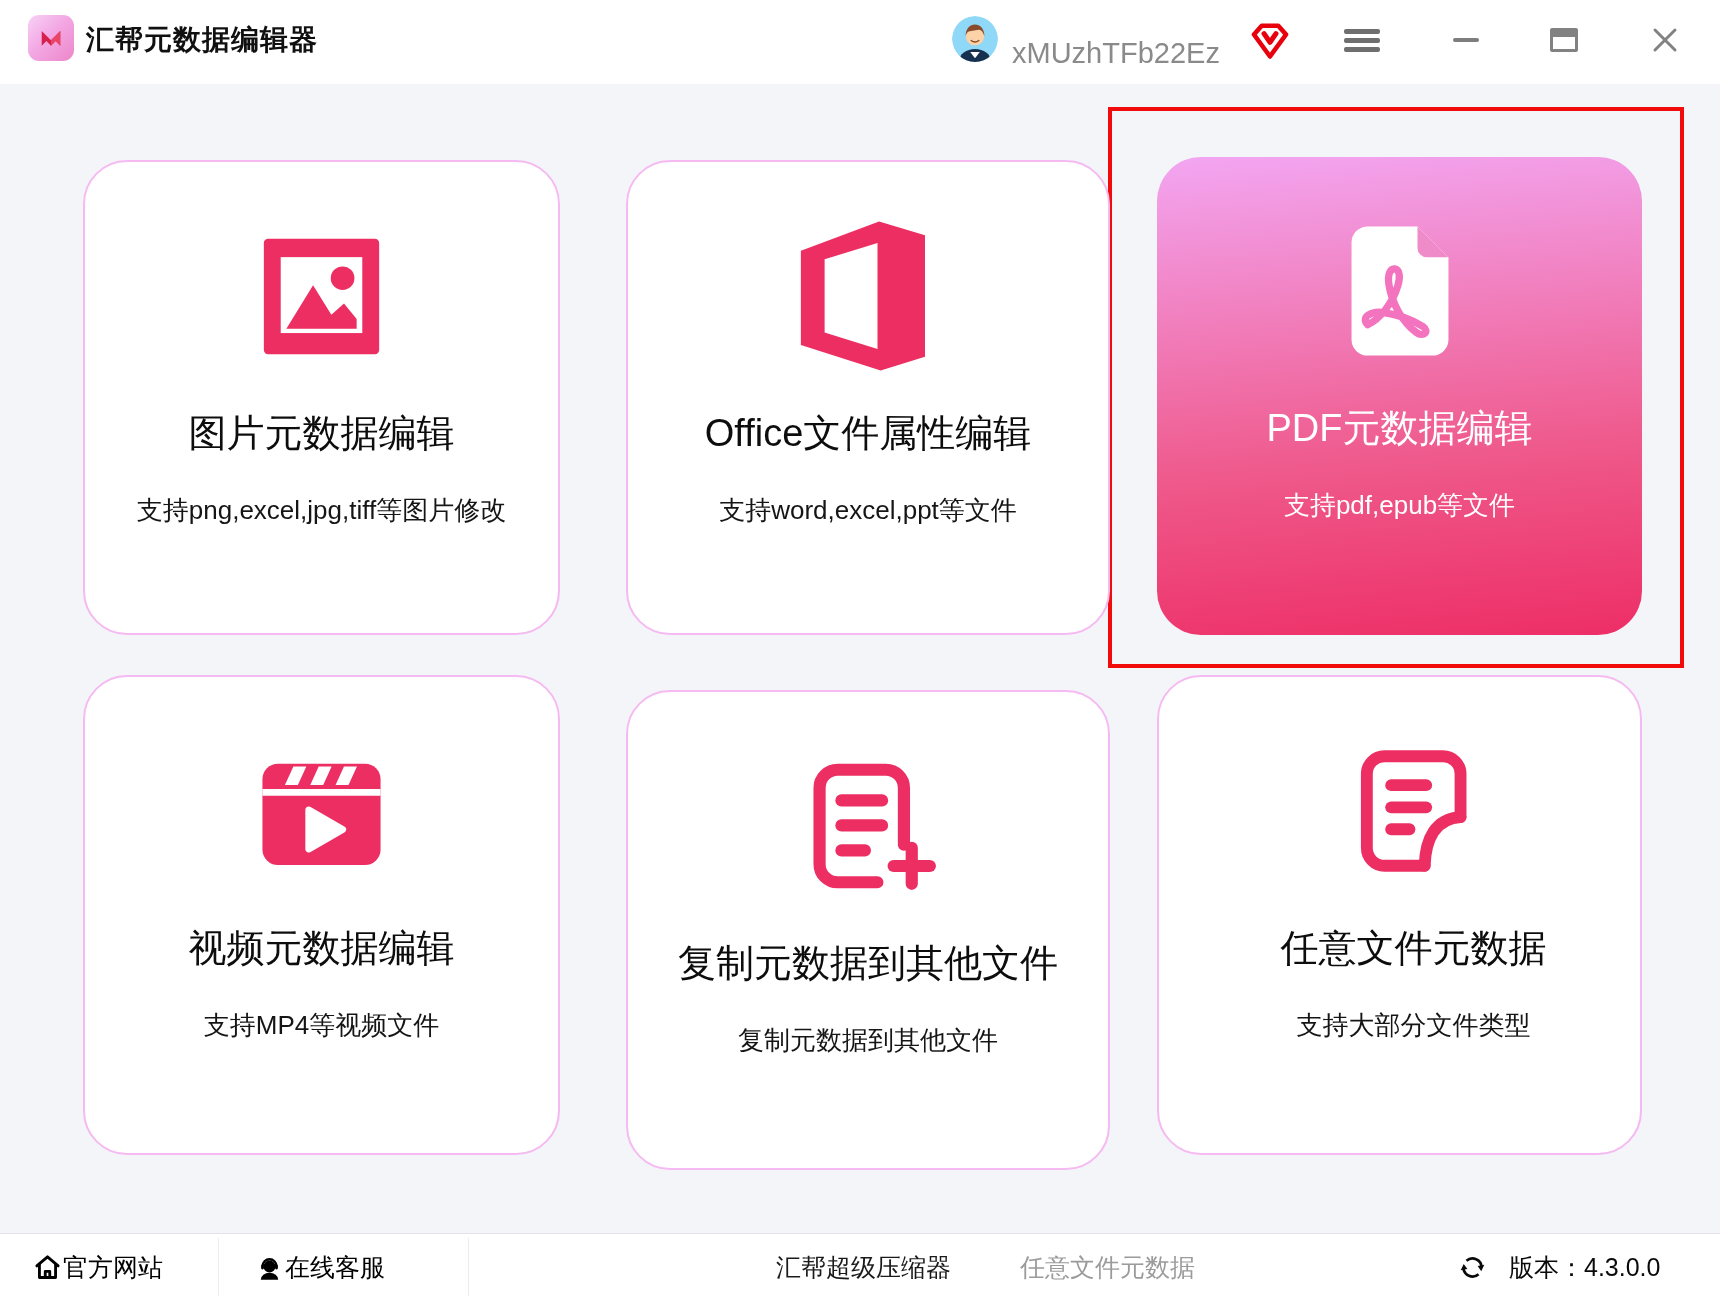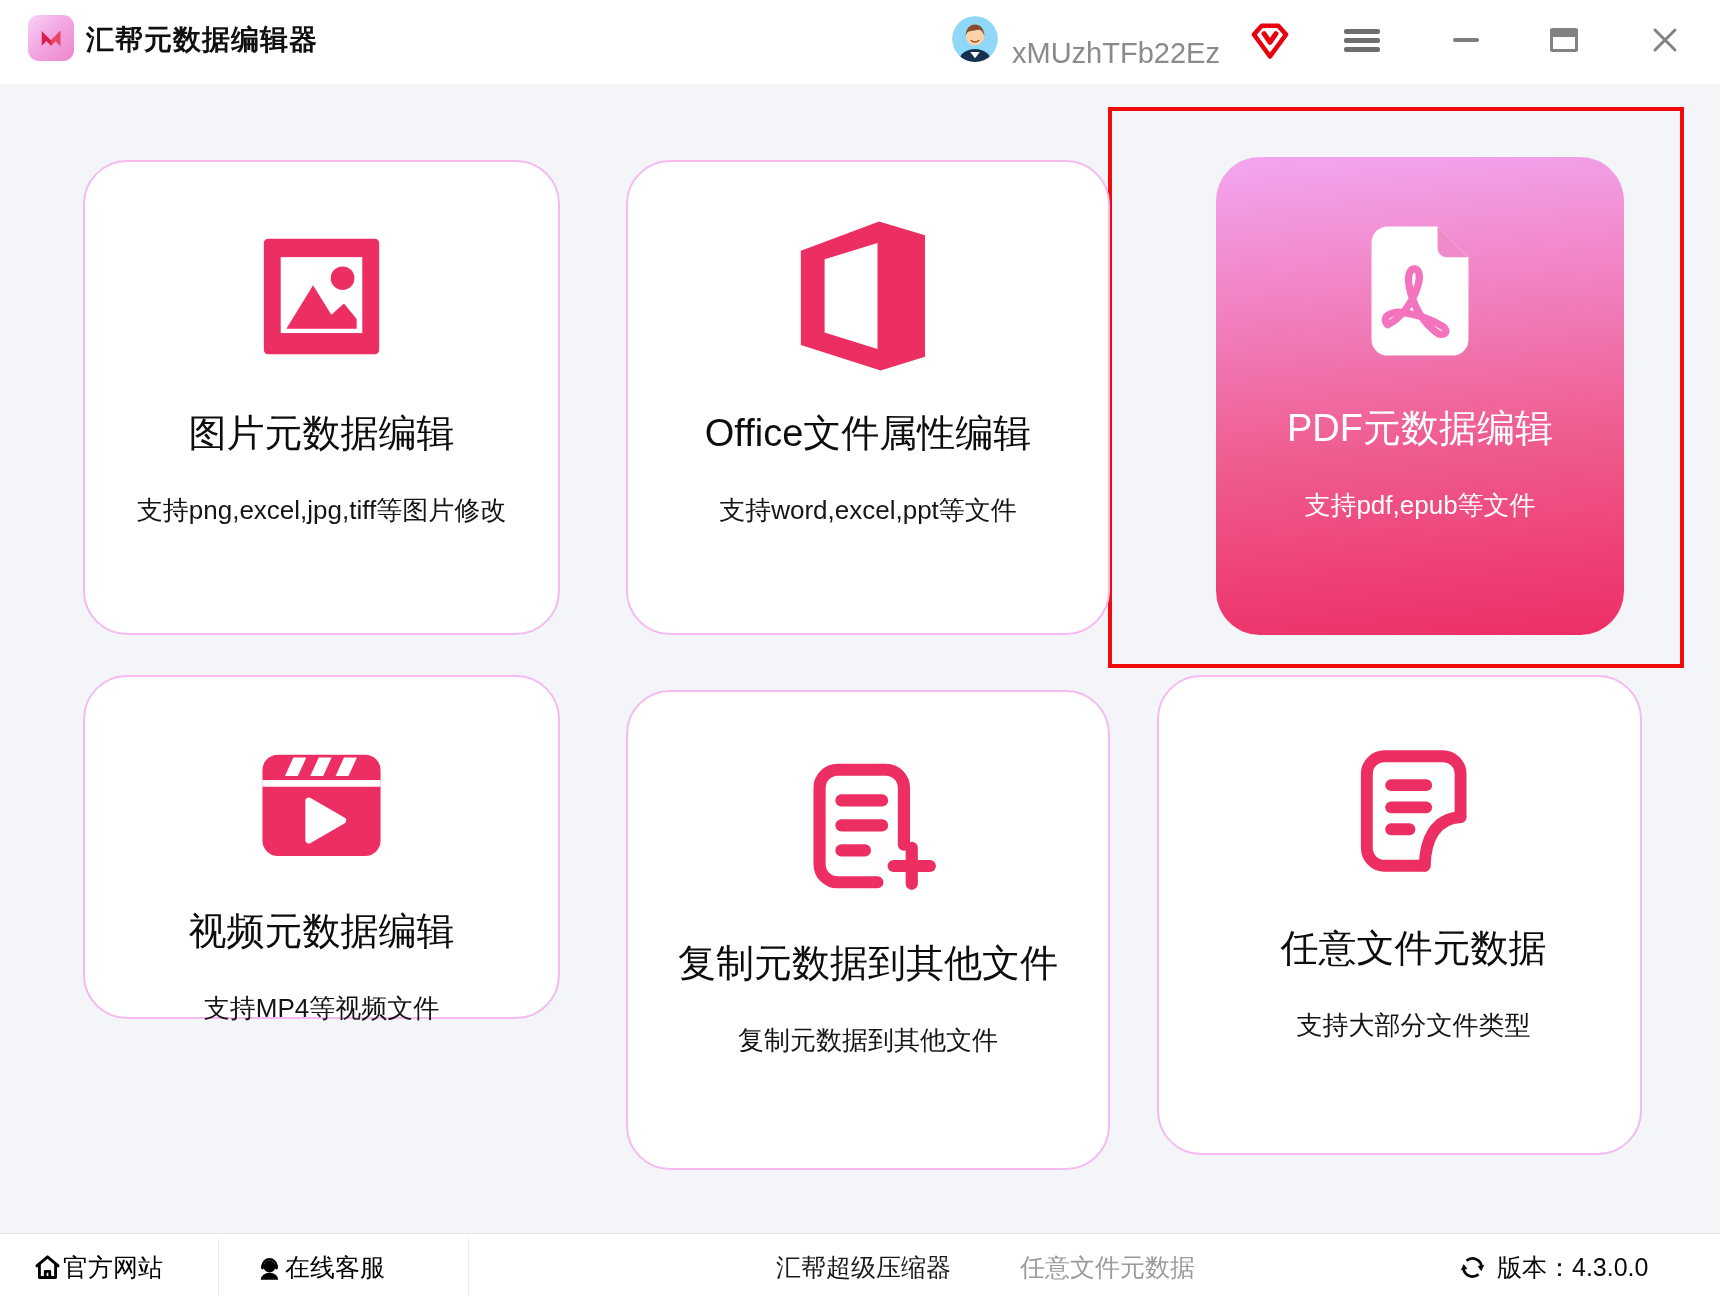--- a/index.html
+++ b/index.html
@@ -48,24 +48,24 @@
 
   
   .card{
     position:absolute;box-sizing:border-box;
     background:#ffffff;border:2px solid #F5BAF1;border-radius:44px;
     display:flex;flex-direction:column;align-items:center;
     cursor:pointer;
   }
   .card-image {left:83px;  top:160px;width:477px;height:475px;}
   .card-office{left:626px; top:160px;width:484px;height:475px;}
-  .card-pdf   {left:1216px;top:157px;width:408px;height:478px;
+  .card-pdf   {left:1157px;top:157px;width:485px;height:478px;
     border:none;
     background:linear-gradient(175deg,#F3A6F2 0%,#EF5A8C 62%,#ED2E66 100%);}
-  .card-video {left:83px;  top:675px;width:477px;height:344px;}
+  .card-video {left:83px;  top:675px;width:477px;height:480px;}
   .card-copy  {left:626px; top:690px;width:484px;height:480px;}
   .card-any   {left:1157px;top:675px;width:485px;height:480px;padding-left:28px;}
 
   .card-icon{margin-top:58px;height:152px;display:flex;align-items:center;justify-content:center;}
   .card-title{margin-top:36px;font-size:38px;font-weight:normal;color:#0D0D0D;white-space:nowrap;}
   .card-subtitle{margin-top:34px;font-size:26px;color:#151515;white-space:nowrap;}
   .card-pdf .card-title,.card-pdf .card-subtitle{color:#ffffff;}
 
   .selection-highlight{
     position:absolute;left:1108px;top:107px;width:576px;height:561px;
@@ -80,21 +80,21 @@
   .footer-item{position:absolute;top:0;height:66px;display:flex;align-items:center;
     font-size:25px;color:#000;cursor:pointer;}
   .f-official{left:32px;}
   .f-service{left:254px;}
   .f-divider{position:absolute;top:4px;width:1px;height:58px;background:#EBEBF1;}
   .fd-1{left:218px;}
   .fd-2{left:468px;}
   .footer-link{position:absolute;top:0;height:66px;line-height:66px;font-size:25px;cursor:pointer;white-space:nowrap;}
   .f-compressor{left:776px;color:#1A1A1A;}
   .f-processor{left:1020px;color:#9B9B9B;}
-  .f-version{position:absolute;left:1458px;top:0;height:66px;display:flex;align-items:center;gap:10px;
+  .f-version{position:absolute;left:1458px;top:0;height:66px;display:flex;align-items:center;gap:22px;
     font-size:25px;color:#0A0A0A;cursor:pointer;}
 </style>
 </head>
 <body>
 
 <div class="window">
 
   <header class="titlebar">
     <div class="app-logo">
       <svg width="34" height="34" viewBox="0 0 44 44">

